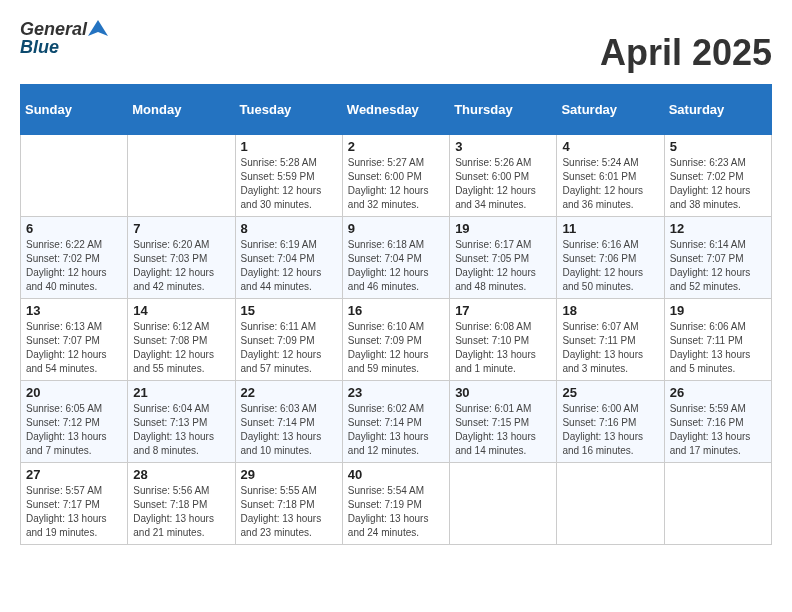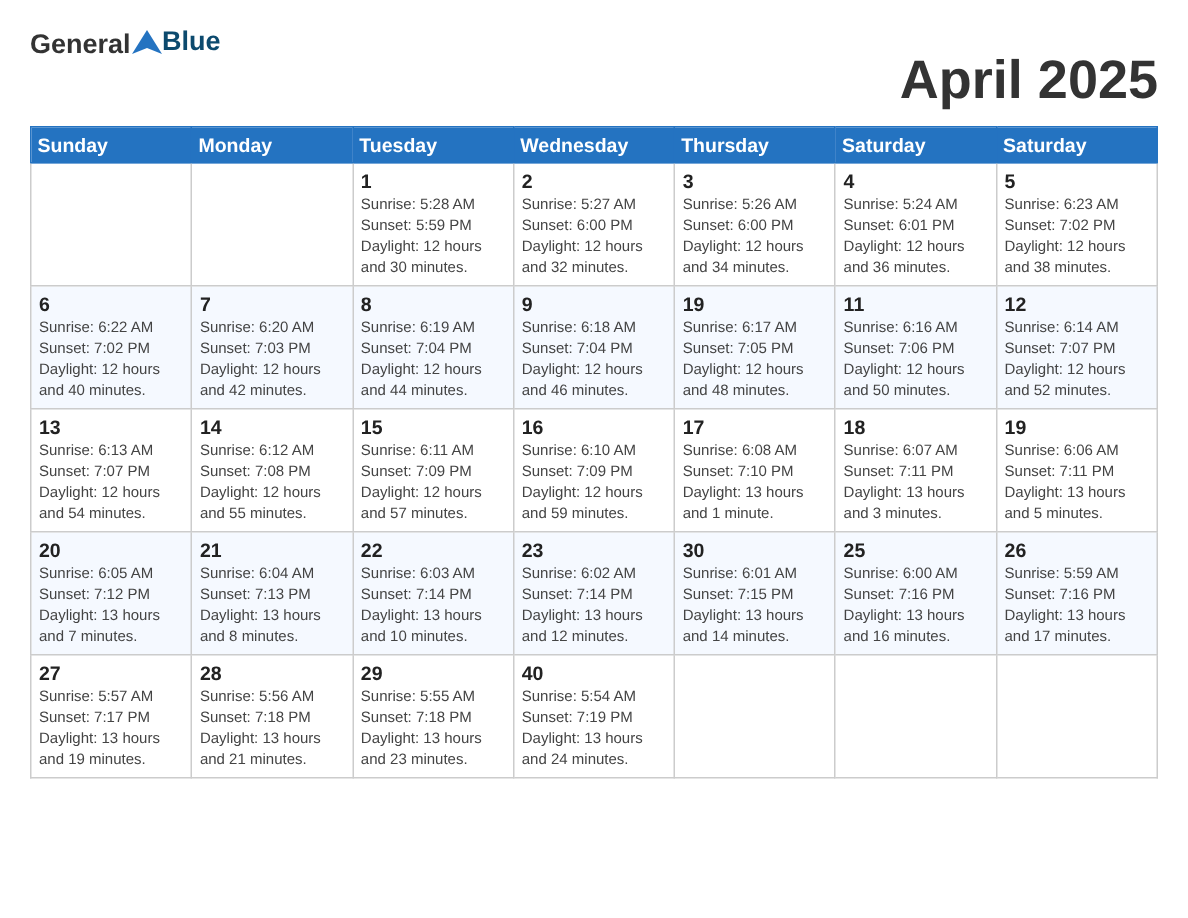--- a/index.html
+++ b/index.html
@@ -34,21 +34,21 @@
       color: #555;
     }
     table {
       width: 100%;
       border-collapse: collapse;
       font-size: 11px;
     }
     thead tr th {
       background-color: #2473c1;
       color: #fff;
-      padding: 4px 4px;
+      padding: 17px 4px;
       text-align: left;
       font-size: 13px;
       font-weight: bold;
       border: 1px solid #2473c1;
     }
     tbody tr td {
       border: 1px solid #ccc;
       padding: 4px 5px;
       vertical-align: top;
       width: calc(100% / 7);
@@ -75,21 +75,21 @@
     }
     tbody tr:nth-child(odd) td {
       background-color: #fff;
     }
   </style>
 </head>
 <body>
 
 <div class="header">
   <div class="logo">
-    <div style="display:flex;flex-direction:row;line-height:1.1;">
+    <div style="display:flex;flex-direction:column;line-height:1.1;font-style:italic;">
       <div style="display:flex;align-items:center;">
         <span style="font-size:18px;font-weight:bold;color:#333;">General</span>
         <svg width="20" height="20" viewBox="0 0 20 20" style="margin-left:1px;">
           <polygon points="10,0 20,16 10,12 0,16" fill="#2473c1"></polygon>
         </svg>
       </div>
       <span style="font-size:18px;font-weight:bold;color:#0c4a6e;margin-top:-2px;">Blue</span>
     </div>
   </div>
   <div class="title-block">

